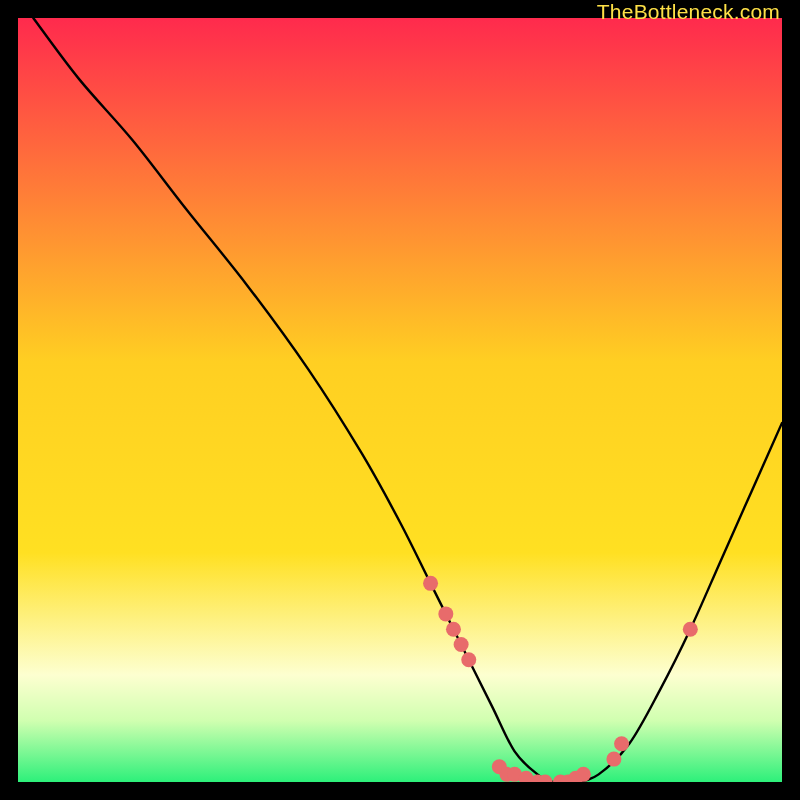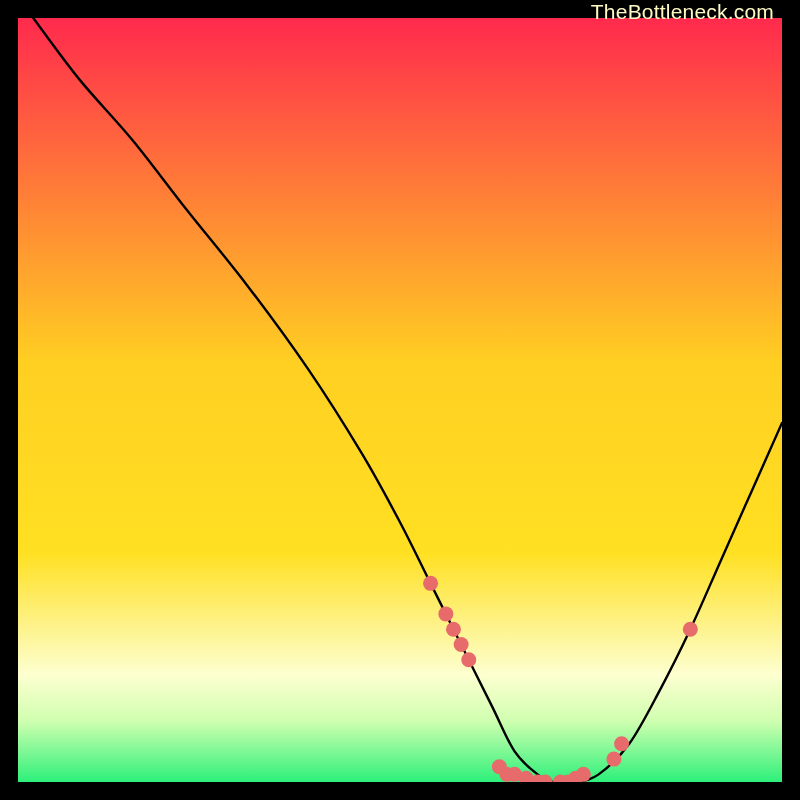--- a/index.html
+++ b/index.html
@@ -22,22 +22,22 @@
   .plot {
     position: absolute;
     left: 0;
     top: 0;
     width: 764px;
     height: 764px;
   }
   .watermark {
     position: absolute;
     top: 0px;
-    right: 26px;
-    color: #fef9c3;
+    right: 20px;
+    color: #fde047;
     font-size: 21px;
     font-weight: 500;
     letter-spacing: 0.2px;
     user-select: none;
   }
 </style>
 </head>
 <body>
 
 <div class="frame">

